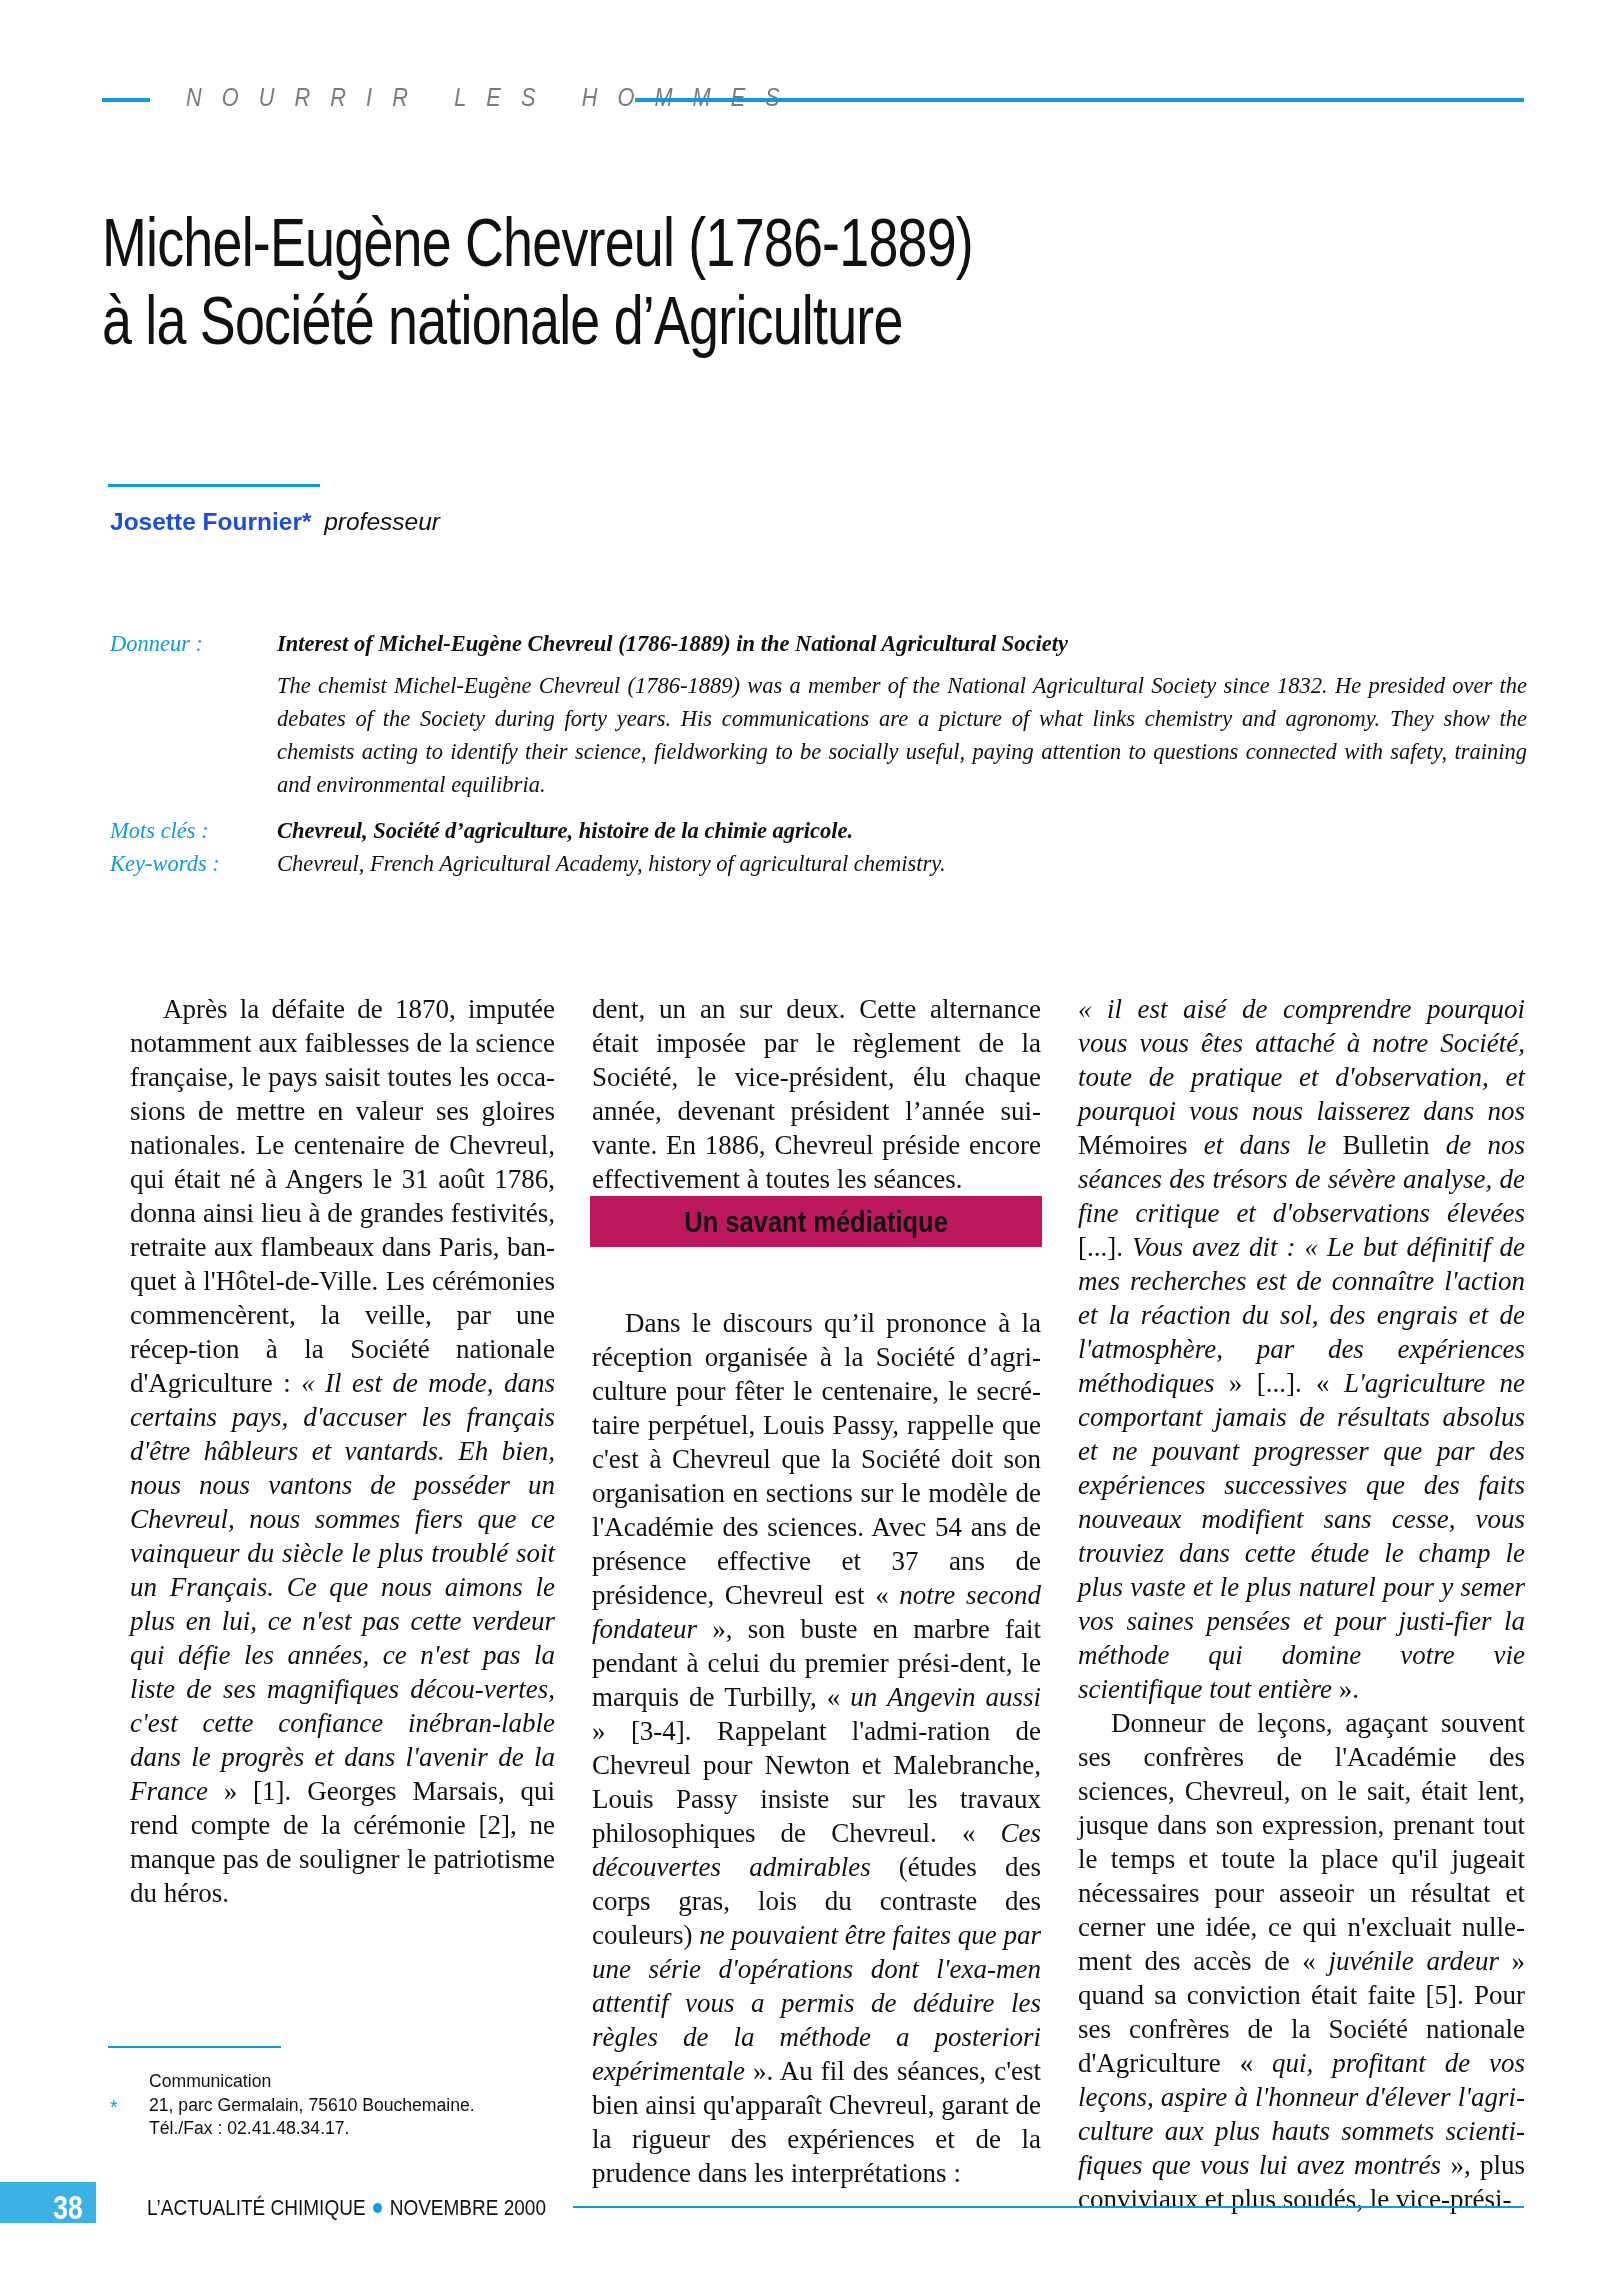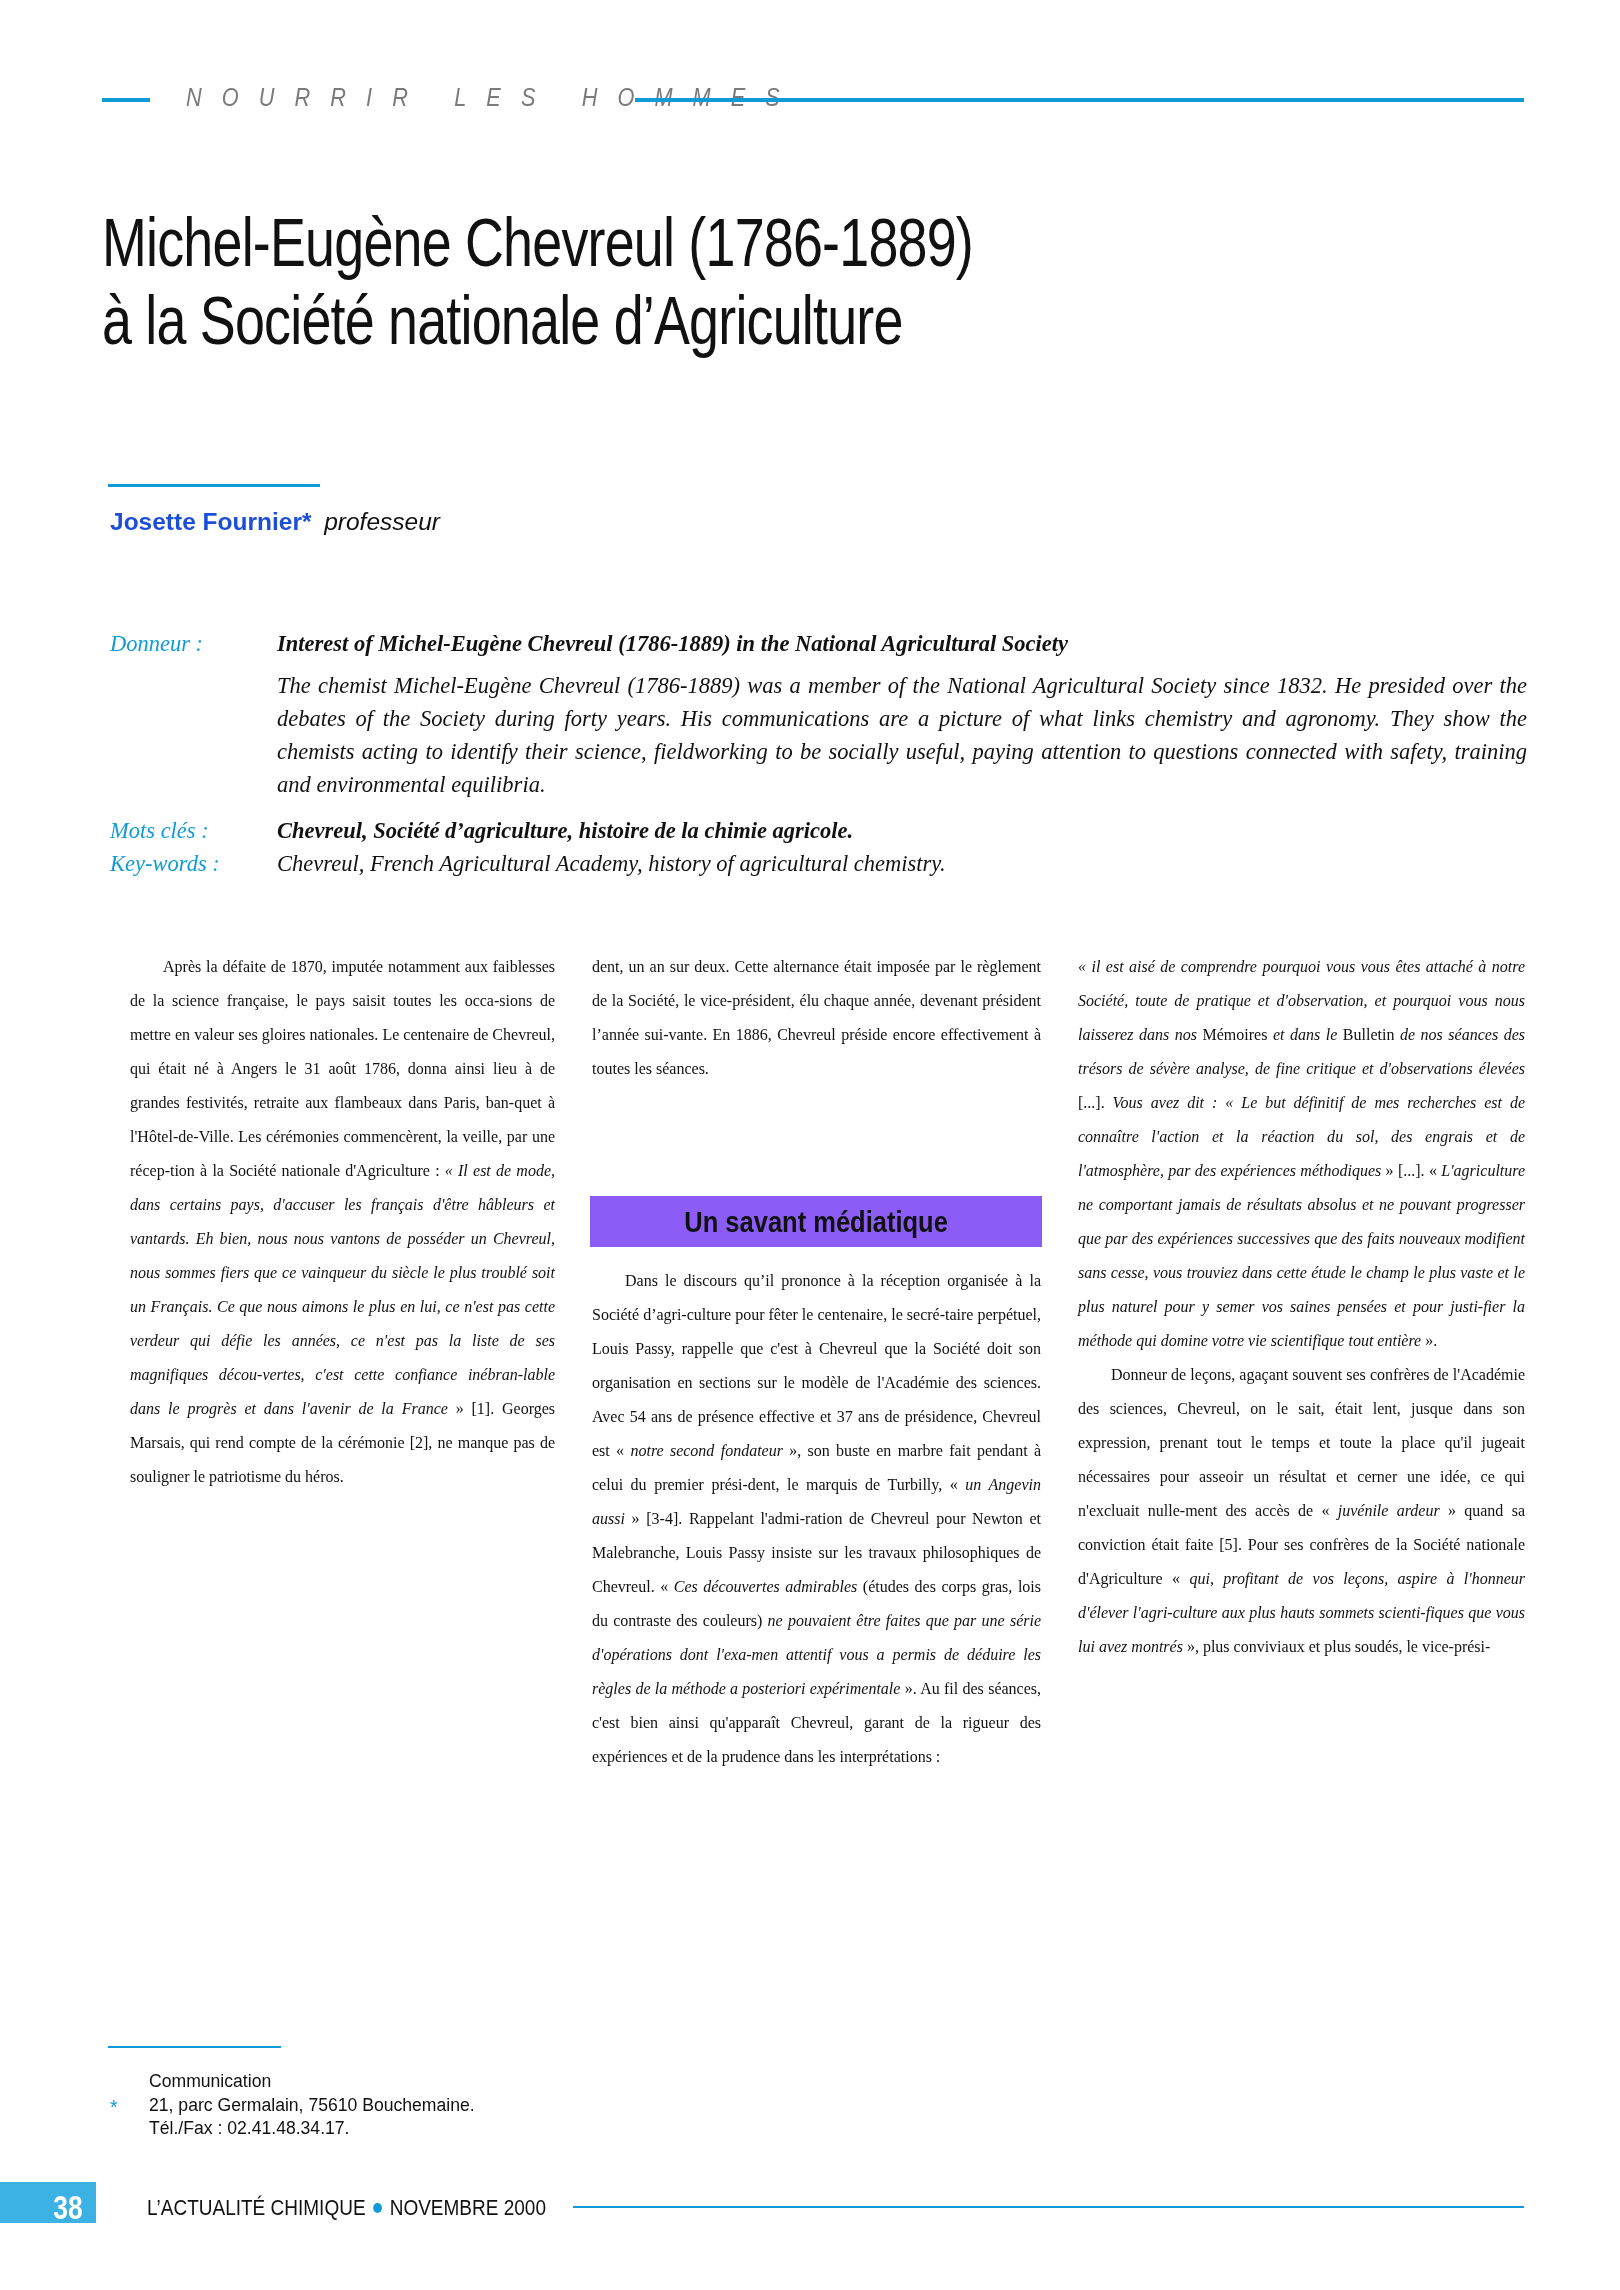--- a/index.html
+++ b/index.html
@@ -25,31 +25,31 @@
   .author .role { font-style: italic; color: #111; margin-left: 5.9px; font-size: 24.5px; }
 
   
   .sumrow { position: absolute; left: 110px; font-family: "Liberation Serif", serif; font-style: italic;
             font-size: 22.5px; line-height: 33px; }
   .sumlabel { position: absolute; left: 0; color: #0f9bd7; white-space: nowrap; }
   .sumtext { position: absolute; left: 167px; width: 1250px; color: #111; text-align: justify; }
   .bold { font-weight: bold; }
 
   
-  .col { position: absolute; font-family: "Liberation Serif", serif; font-size: 16px; line-height: 34px;
-         text-align: justify; color: #111; hyphens: manual; }
+  .col { position: absolute; font-family: "Liberation Serif", serif; font-size: 27px; line-height: 34px;
+         text-align: justify; color: #111; hyphens: manual; margin-top: 42px; }
   .col p { margin: 0; text-indent: 0; }
   .col p.ind { text-indent: 33px; }
   .col i { font-style: italic; }
   .col1 { left: 130px; top: 950px; width: 425px; }
   .col2 { left: 592px; top: 950px; width: 449px; }
   .col2b { left: 592px; top: 1264px; width: 449px; }
   .col3 { left: 1078px; top: 950px; width: 447px; }
 
-  .sechead { position: absolute; left: 590px; top: 1196px; width: 452px; height: 51px; background: #8b5cf6;
+  .sechead { position: absolute; left: 590px; top: 1196px; width: 452px; height: 51px; background: #be185d;
              font-family: "Liberation Sans", sans-serif; font-weight: bold; font-size: 30px; line-height: 51px;
              text-align: center; color: #111; }
   .sechead span { display: inline-block; transform: scaleX(0.85); }
 
   
   .fn { position: absolute; left: 149px; top: 2070px; font-family: "Liberation Sans", sans-serif;
         font-size: 17.6px; line-height: 23.5px; color: #111; }
   .fnstar { position: absolute; left: 110px; top: 2096px; color: #0f9bd7; font-family: "Liberation Sans", sans-serif; font-size: 19.6px; }
 
   

